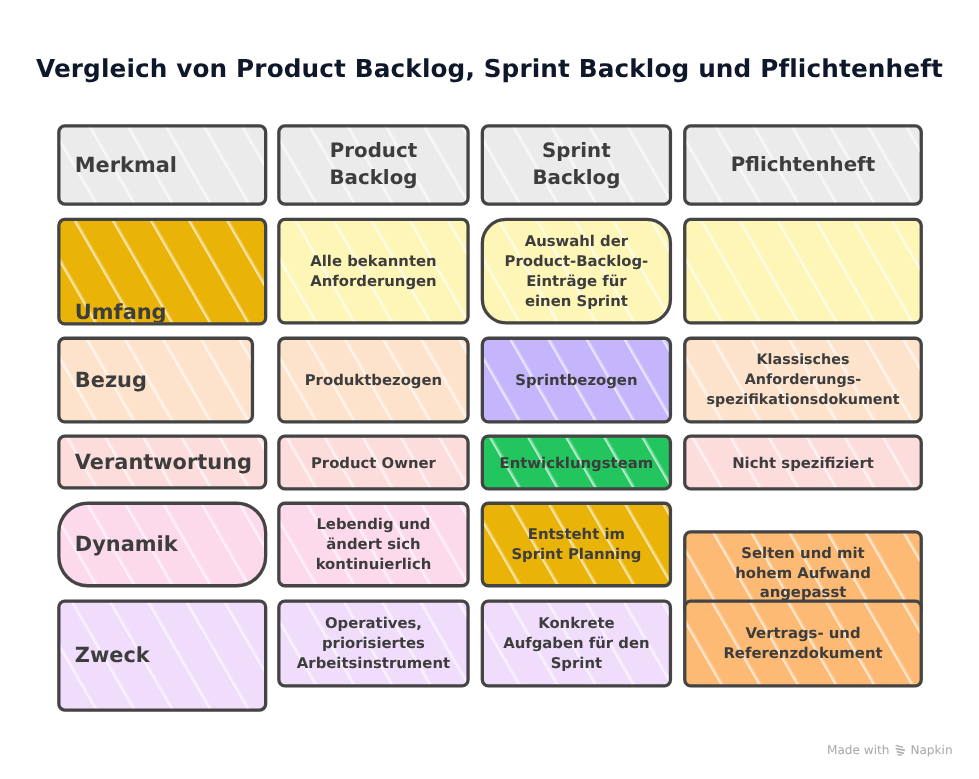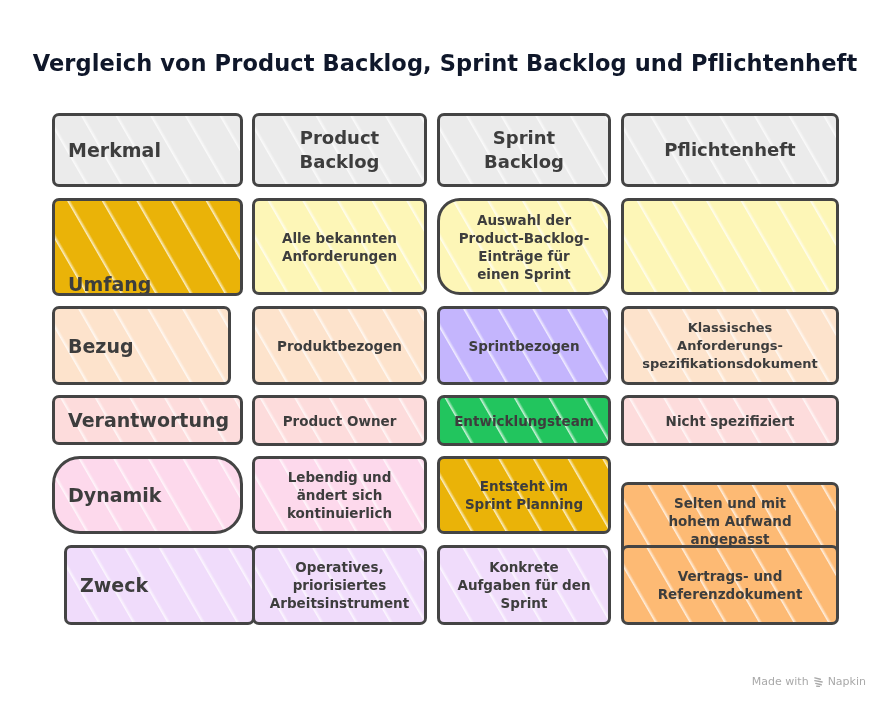--- a/index.html
+++ b/index.html
@@ -154,21 +154,21 @@
   <span>Entsteht im
 Sprint Planning</span>
 </div>
 <div class="cell" style="left:621px;top:456px;width:218px;height:78px;background:#fdba74;margin-top:26px;">
   <div class="hatch"></div>
   <span>Selten und mit
 hohem Aufwand
 angepasst</span>
 </div>
 
-<div class="cell label" style="left:52px;top:545px;width:191px;height:80px;background:#f0dcfb;margin-left:12px;">
+<div class="cell label" style="left:52px;top:545px;width:191px;height:102px;background:#f0dcfb;">
   <div class="hatch"></div>
   <span>Zweck</span>
 </div>
 <div class="cell" style="left:252px;top:545px;width:175px;height:80px;background:#f0dcfb;text-align:center;">
   <div class="hatch"></div>
   <span>Operatives,
 priorisiertes
 Arbeitsinstrument</span>
 </div>
 <div class="cell" style="left:437px;top:545px;width:174px;height:80px;background:#f0dcfb;">

